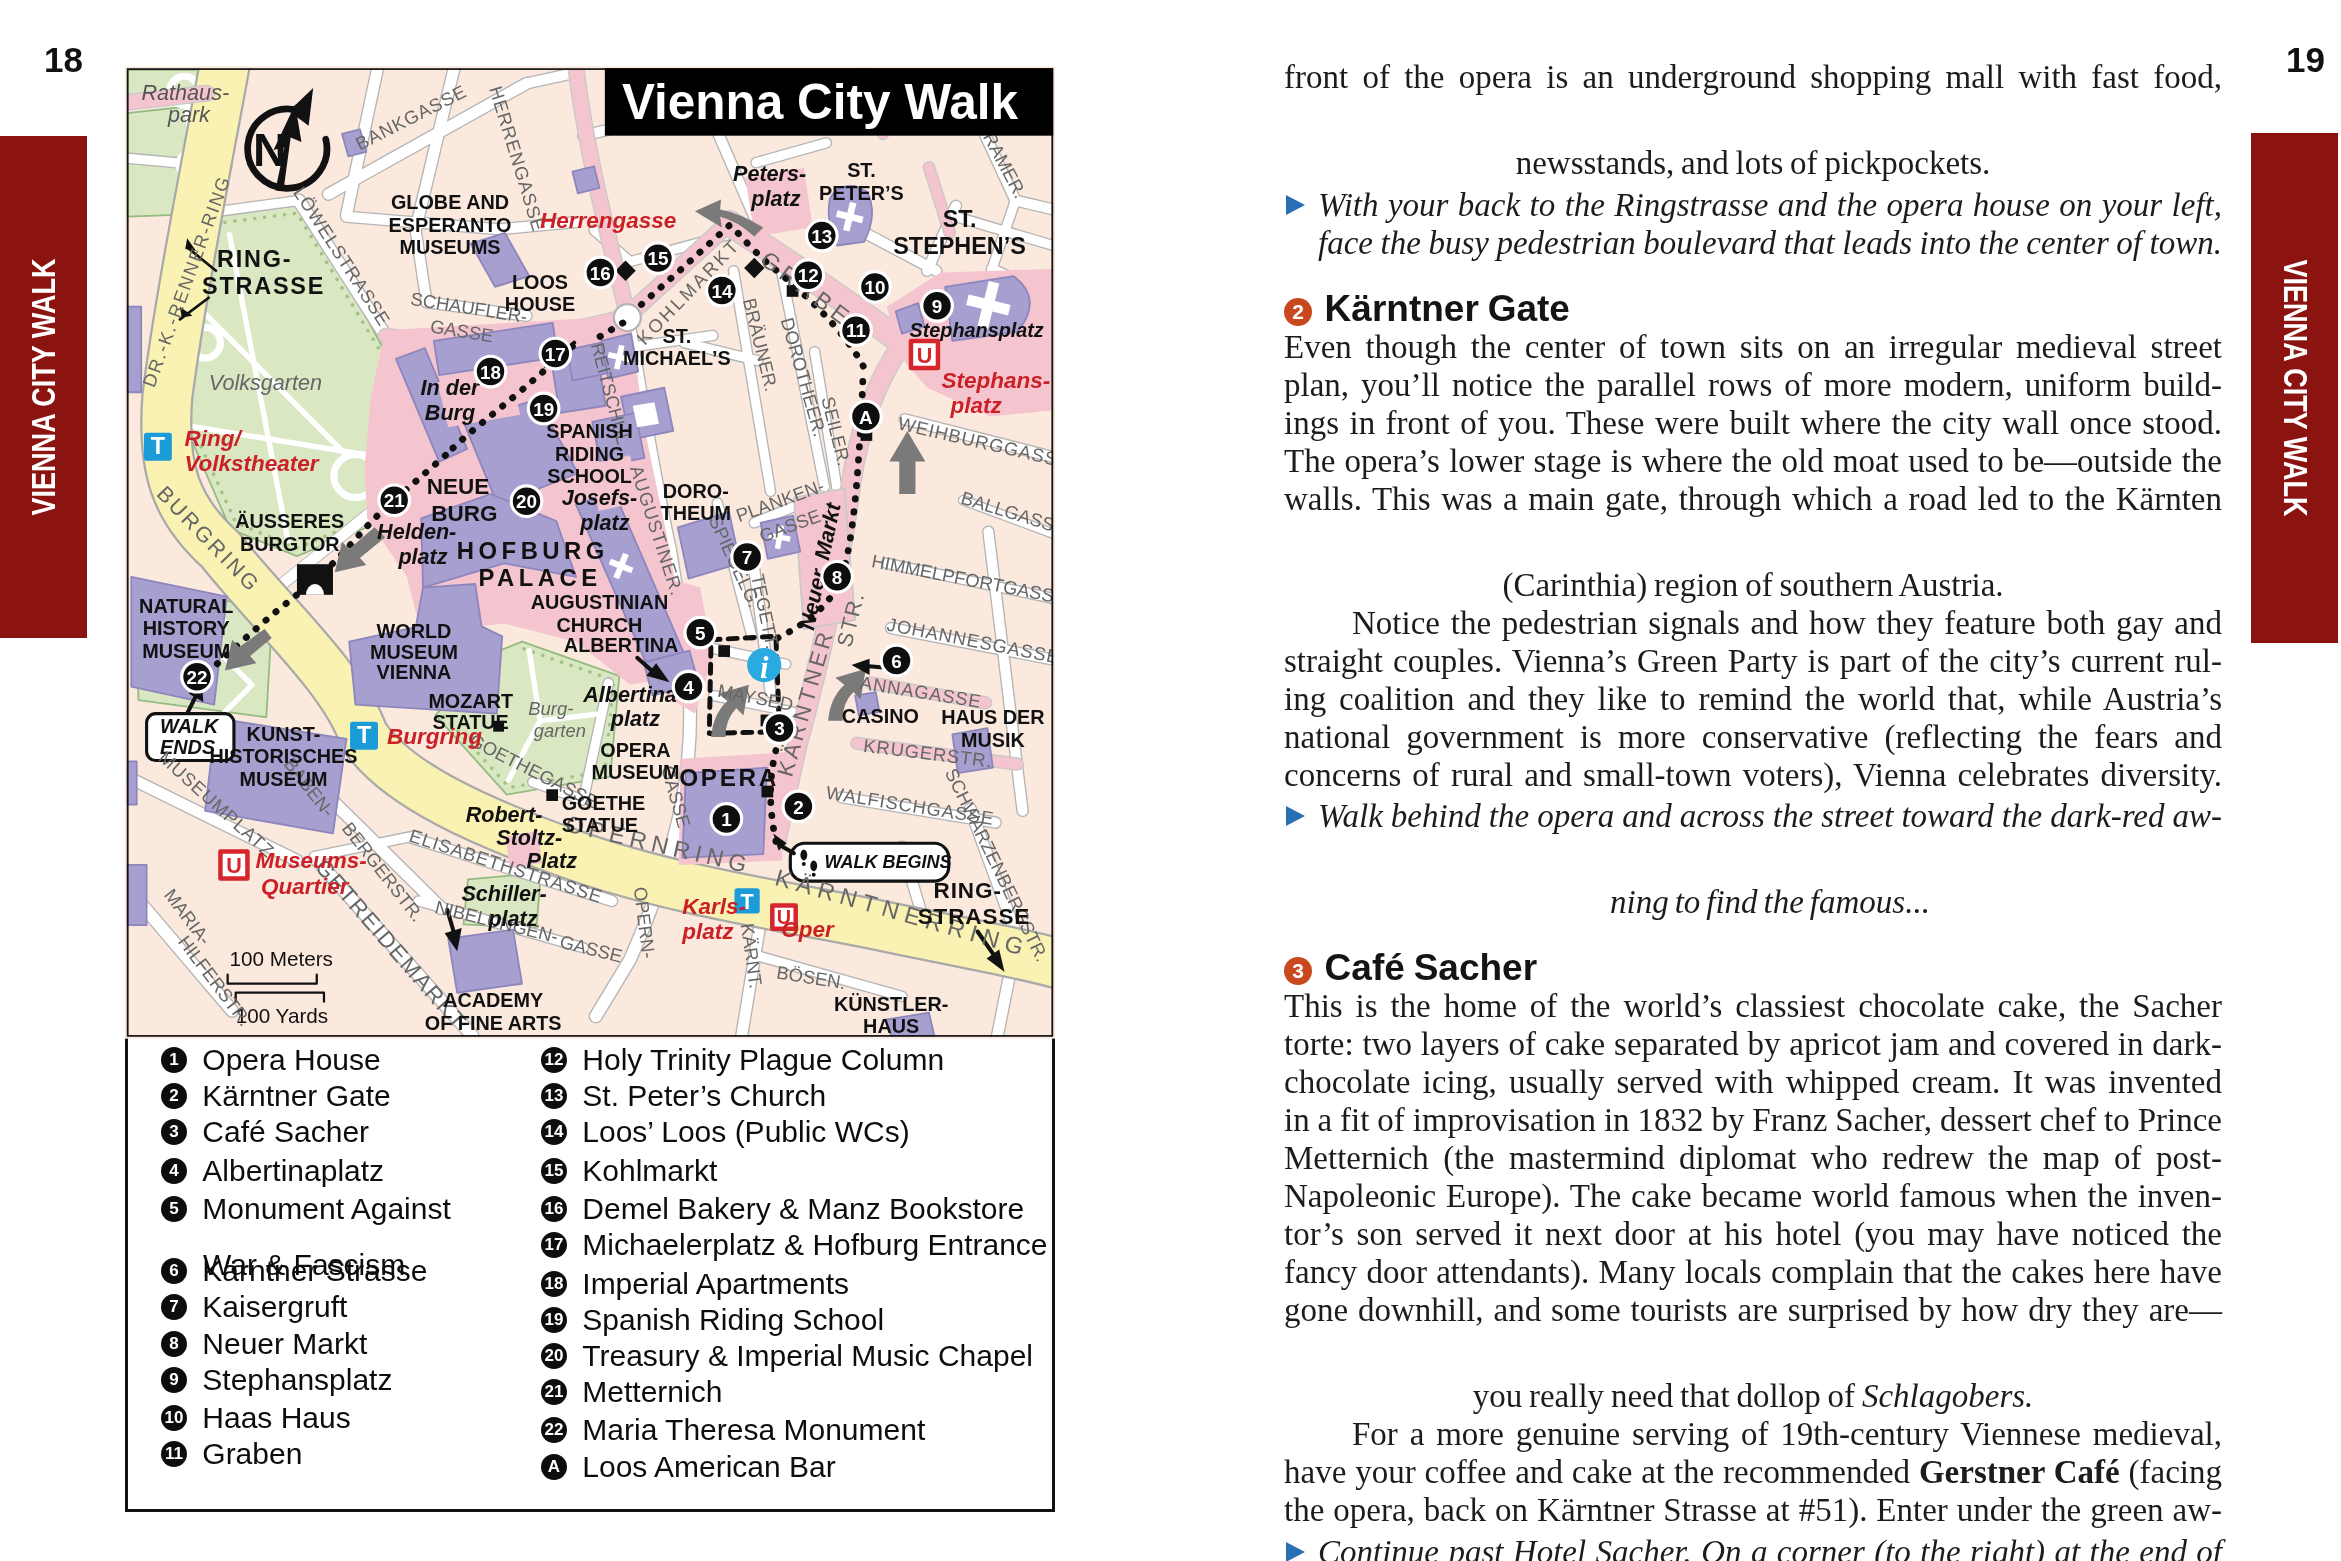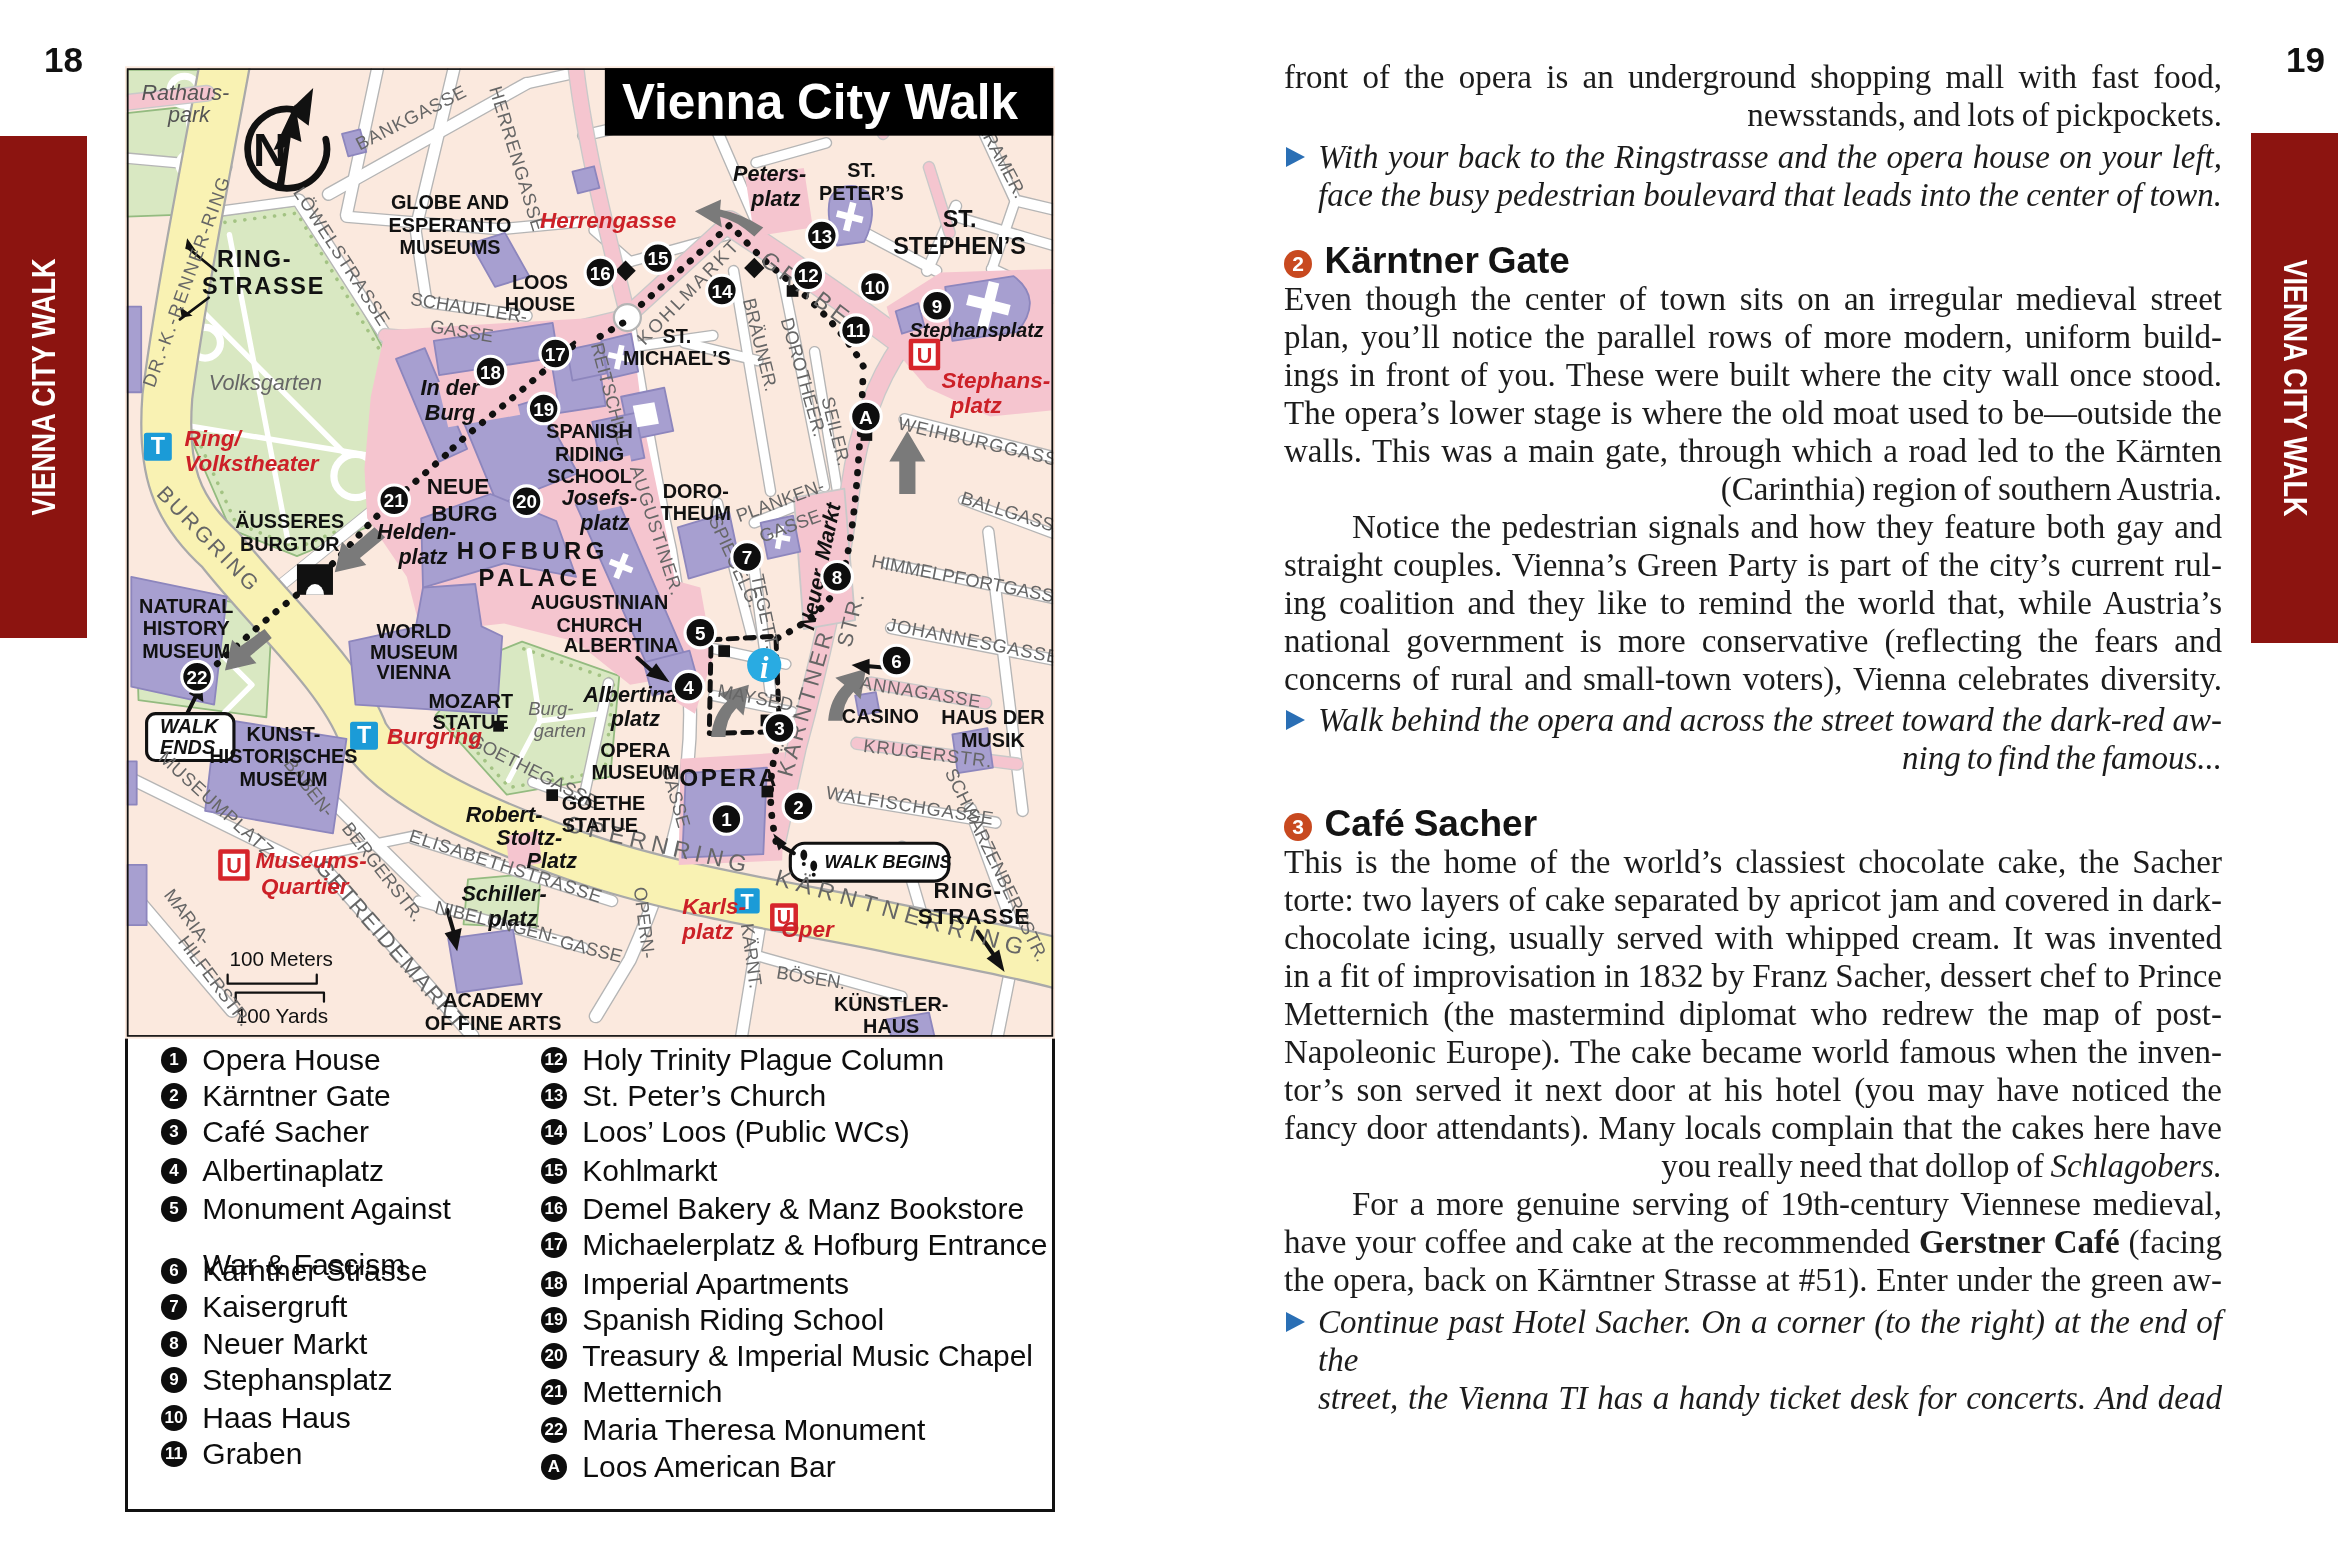--- a/index.html
+++ b/index.html
@@ -5,21 +5,21 @@
 html,body{margin:0;padding:0;}
 body{width:2342px;height:1561px;position:relative;background:#ffffff;font-family:"Liberation Sans",sans-serif;overflow:hidden;}
 .pagenum{position:absolute;font-size:35px;font-weight:bold;color:#111;}
 .bar{position:absolute;width:87px;background:#8c1410;}
 .bar span{position:absolute;color:#fff;font-weight:bold;font-size:33px;letter-spacing:0px;white-space:nowrap;}
 .barL span{left:50%;top:50%;transform:translate(-50%,-50%) rotate(-90deg) scaleX(0.82);}
 .barR span{left:50%;top:50%;transform:translate(-50%,-50%) rotate(90deg) scaleX(0.82);}
 
 #rp{position:absolute;left:1284px;top:58px;width:938px;color:#1c1c1c;font-family:"Liberation Serif",serif;font-size:33px;line-height:38px;word-spacing:-1.4px;}
 #rp .jl{text-align:justify;text-align-last:justify;}
-#rp .ll{text-align:right;}
+#rp .ll{text-align:center;margin-top:48px;}
 #rp .ind{padding-left:68px;}
 #rp .bull{position:relative;padding-left:34px;margin-top:3.6px;margin-bottom:0.9px;font-style:italic;word-spacing:-2.3px;}
 #rp .bull .tri{position:absolute;left:1.8px;top:9px;width:0;height:0;border-left:19px solid #2a6fb5;border-top:10px solid transparent;border-bottom:10px solid transparent;}
 #rp .hdr{margin-top:28px;font-family:"Liberation Sans",sans-serif;font-weight:bold;font-size:37px;color:#141414;}
 #rp .hdr .num{display:inline-block;width:28px;height:28px;border-radius:50%;background:#c8491f;color:#fff;font-size:21px;line-height:28px;text-align:center;vertical-align:1.8px;margin-right:12.6px;letter-spacing:0;}
 
 #legend{position:absolute;left:125px;top:1035px;width:930px;height:477px;background:#fff;border:3.6px solid #111;box-sizing:border-box;}
 .litem{position:absolute;white-space:nowrap;color:#0d0d0d;font-size:30px;display:flex;align-items:center;}
 .lc{flex:0 0 26px;width:26px;height:26px;border-radius:50%;background:#0d0d0d;color:#fff;font-weight:bold;font-size:17px;line-height:26px;text-align:center;}
 .lt{margin-left:15.3px;text-align:right;}
@@ -74,20 +74,21 @@
 <div class="hdr"><span class="num">3</span>Café Sacher</div>
 
 <div class="jl">This is the home of the world’s classiest chocolate cake, the Sacher</div>
 <div class="jl">torte: two layers of cake separated by apricot jam and covered in dark-</div>
 <div class="jl">chocolate icing, usually served with whipped cream. It was invented</div>
 <div class="jl">in a fit of improvisation in 1832 by Franz Sacher, dessert chef to Prince</div>
 <div class="jl">Metternich (the mastermind diplomat who redrew the map of post-</div>
 <div class="jl">Napoleonic Europe). The cake became world famous when the inven-</div>
 <div class="jl">tor’s son served it next door at his hotel (you may have noticed the</div>
 <div class="jl">fancy door attendants). Many locals complain that the cakes here have</div>
+<div class="jl">gone downhill, and some tourists are surprised by how dry they are—</div>
 <div class="ll">you really need that dollop of <i>Schlagobers.</i></div>
 
 <div class="jl ind">For a more genuine serving of 19th-century Viennese medieval,</div>
 <div class="jl">have your coffee and cake at the recommended <b>Gerstner Café</b> (facing</div>
 <div class="jl">the opera, back on Kärntner Strasse at #51). Enter under the green aw-</div>
 
 <div class="bull">
       <span class="tri"></span>
       <div class="jl">Continue past Hotel Sacher. On a corner (to the right) at the end of the</div>
 <div class="jl">street, the Vienna TI has a handy ticket desk for concerts. And dead</div>

